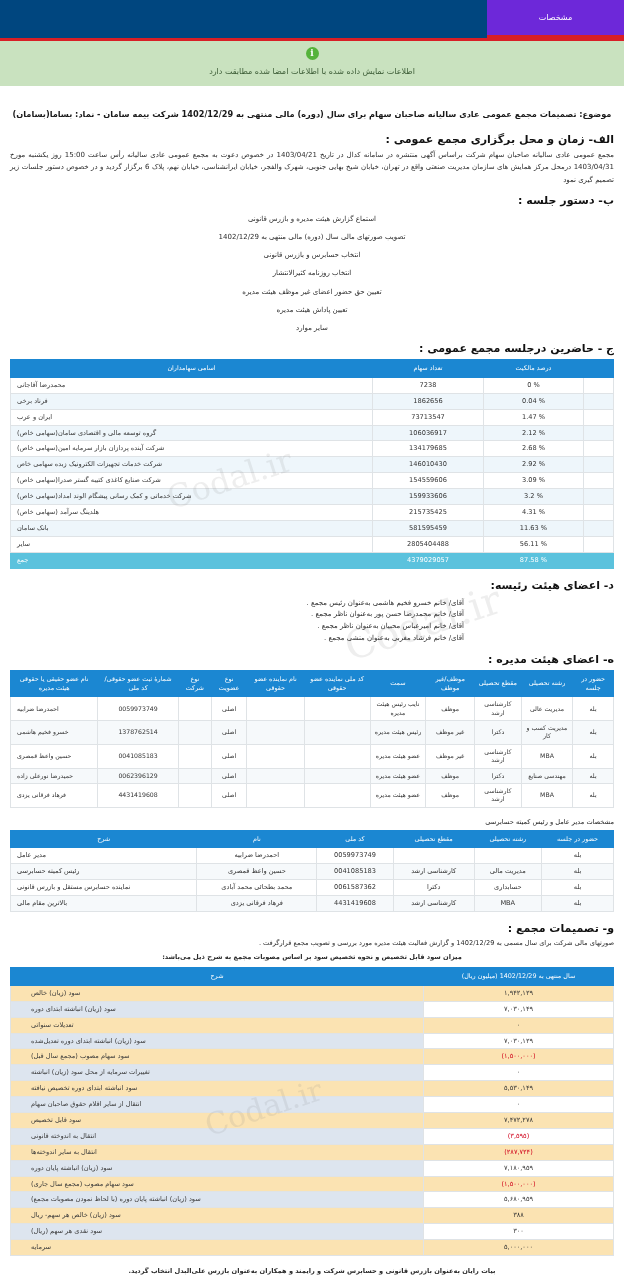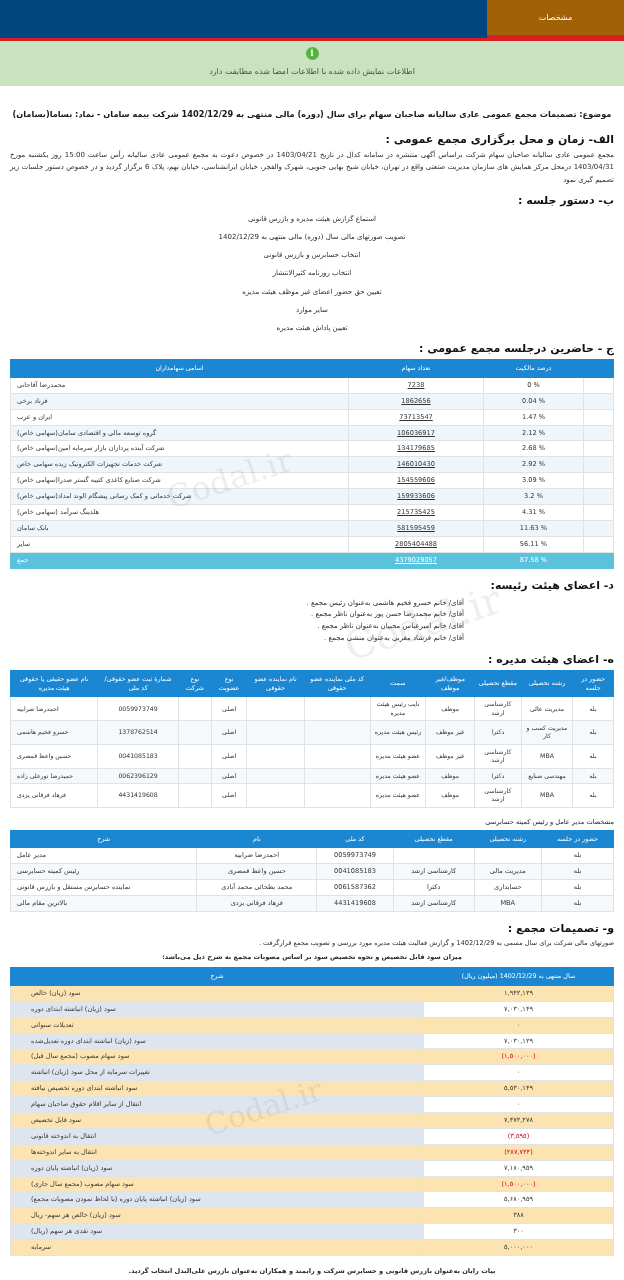--- a/index.html
+++ b/index.html
@@ -16,21 +16,21 @@
   .topbar {
     height: 38px;
     background: #00467f;
     display: flex;
     justify-content: flex-start;
     align-items: stretch;
     position: relative;
   }
   .tab {
     width: 137px;
-    background: #a16207;
+    background: #6d28d9;
     color: #ffffff;
     font-size: 8px;
     display: flex;
     align-items: center;
     justify-content: center;
     border-bottom: 3px solid #d81f26;
     cursor: pointer;
   }
   .redline {
     height: 3px;
@@ -145,21 +145,21 @@
   
   .tbl-holders { border: 1px solid #cfd6db; }
   .tbl-holders td.name { text-align: left; padding-left: 6px; color: #3a3a3a; }
   .tbl-holders tbody tr:nth-child(even) { background: #eef6fb; }
   .tbl-holders tbody tr.total td {
     background: #5bc2dd;
     color: #ffffff;
     border-color: #5bc2dd;
   }
   .tbl-holders td.pct { width: 100px; }
-  .tbl-holders td.cnt { width: 135px; text-decoration: underline; }
+  .tbl-holders td.cnt { width: 111px; }
   .col-empty { width: 30px; }
 
   
   .tbl-board td { font-size: 6.2px; }
   .tbl-board td.nm { text-align: left; padding-left: 6px; }
   .tbl-board tbody tr:nth-child(even) { background: #f6f9fb; }
 
   
   .tbl-ceo td.desc { text-align: left; padding-left: 6px; }
   .tbl-ceo tbody tr:nth-child(even) { background: #f6f9fb; }
@@ -209,22 +209,22 @@
 
     <div class="sec-title">الف- زمان و محل برگزاری مجمع عمومی :</div>
     <div class="para">مجمع عمومی عادی سالیانه صاحبان سهام شرکت براساس آگهی منتشره در سامانه کدال در تاریخ 1403/04/21 در خصوص دعوت به مجمع عمومی عادی سالیانه رأس ساعت 15:00 روز یکشنبه مورخ 1403/04/31 درمحل مرکز همایش های سازمان مدیریت صنعتی واقع در تهران، خیابان شیخ بهایی جنوبی، شهرک والفجر، خیابان ایرانشناسی، خیابان نهم، پلاک 6  برگزار گردید و در خصوص دستور جلسات زیر تصمیم گیری نمود</div>
 
     <div class="sec-title">ب- دستور جلسه :</div>
     <div class="agenda">استماع گزارش هیئت مدیره و بازرس قانونی</div>
     <div class="agenda">تصویب صورتهای مالی سال (دوره) مالی منتهی به 1402/12/29</div>
     <div class="agenda">انتخاب حسابرس و بازرس قانونی</div>
     <div class="agenda">انتخاب روزنامه کثیرالانتشار</div>
     <div class="agenda">تعیین حق حضور اعضای غیر موظف هیئت مدیره</div>
+    <div class="agenda">تعیین پاداش هیئت مدیره</div>
     <div class="agenda">سایر موارد</div>
-    <div class="agenda">تعیین پاداش هیئت مدیره</div>
 
     <div class="sec-title">ج - حاضرین درجلسه مجمع عمومی :</div>
     <table class="tbl-holders">
       <thead>
         <tr>
           <th class="col-empty"></th>
           <th>درصد مالکیت</th>
           <th>تعداد سهام</th>
           <th>اسامی سهامداران</th>
         </tr>

